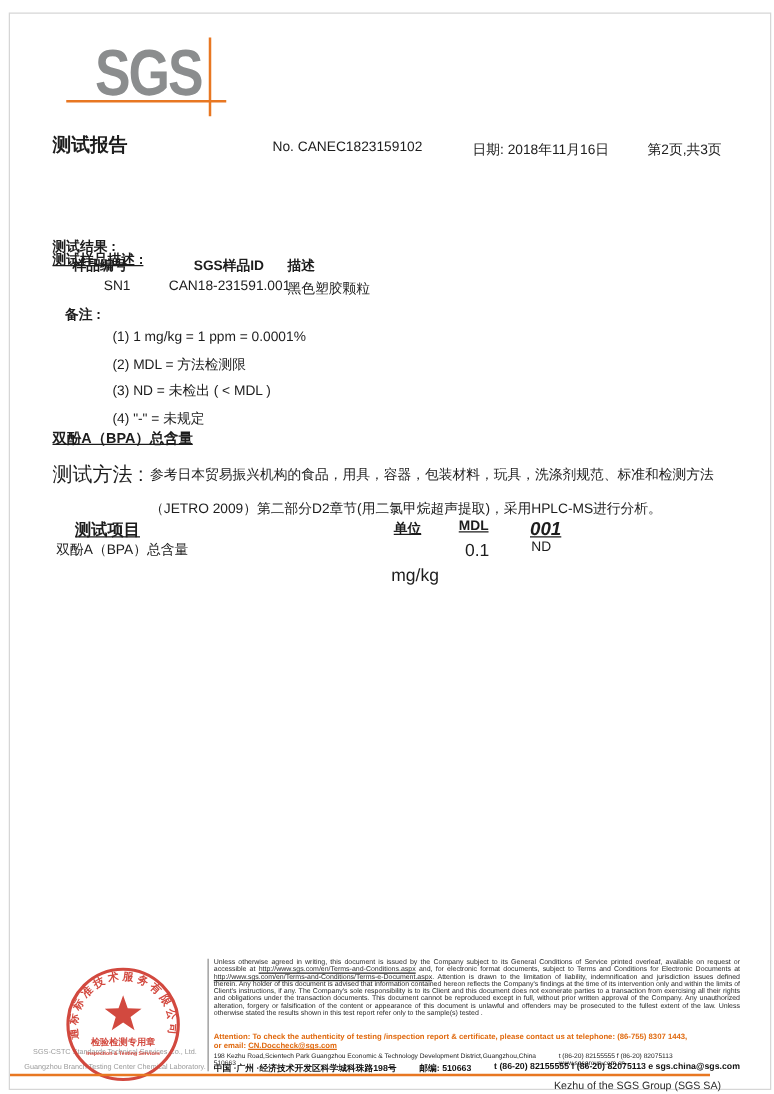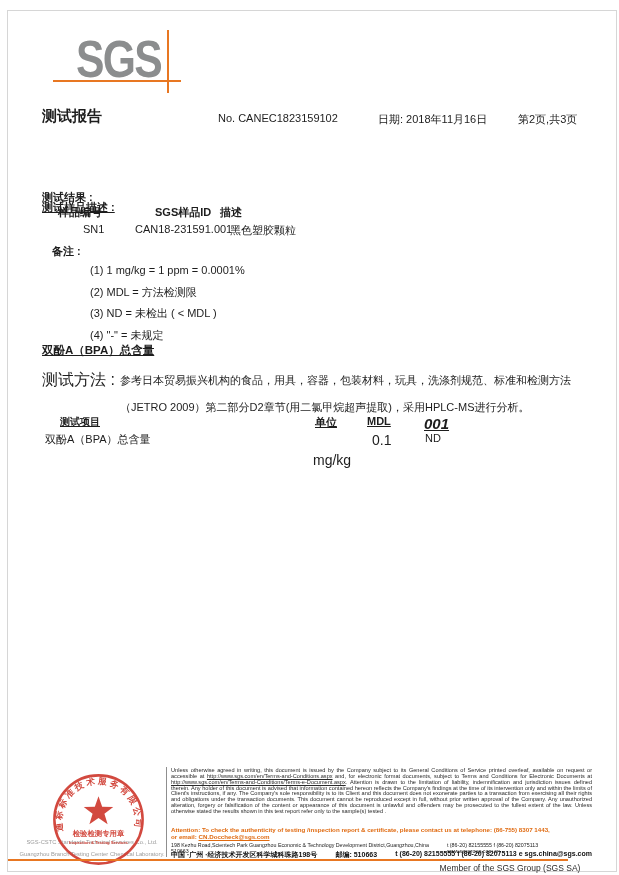--- a/index.html
+++ b/index.html
@@ -17,30 +17,30 @@
   .doc-title{left:42px;top:107px;font-size:15px;font-weight:bold;}
   .rep-no{left:218px;top:112px;font-size:11px;}
   .rep-date{left:378px;top:112px;font-size:11px;}
   .rep-page{left:518px;top:112px;font-size:11px;}
   
   .sec-label{font-size:11px;font-weight:bold;}
   .t-result{left:42px;top:146px;margin-top:44px;}
   .t-sample-desc{left:42px;top:180px;text-decoration:underline;margin-top:20px;}
   .s-h1{left:58px;top:205px;font-size:11px;font-weight:bold;}
   .s-h2{left:155px;top:205px;font-size:11px;font-weight:bold;}
-  .s-h3{left:220px;top:205px;font-size:11px;font-weight:bold;}
+  .s-h3{left:230px;top:205px;font-size:11px;font-weight:bold;}
   .s-c1{left:83px;top:223px;font-size:11px;}
   .s-c2{left:135px;top:223px;font-size:11px;}
   .s-c3{left:230px;top:223px;font-size:11px;}
   .notes-label{left:52px;top:244px;}
   .notes{left:90px;top:260px;font-size:11px;line-height:21.5px;}
   .bpa-title{left:42px;top:343px;font-size:11.5px;font-weight:bold;text-decoration:underline;}
   .method-label{left:42px;top:370px;font-size:16px;}
   .method-text{left:120px;top:367px;width:452px;font-size:11px;line-height:27px;}
-  .r-h1{left:60px;top:415px;font-size:10px;font-weight:bold;text-decoration:underline;}
+  .r-h1{left:60px;top:415px;font-size:13px;font-weight:bold;text-decoration:underline;}
   .r-h2{left:315px;top:415px;font-size:11px;font-weight:bold;text-decoration:underline;}
   .r-h3{left:367px;top:415px;font-size:11px;font-weight:bold;text-decoration:underline;}
   .r-h4{left:424px;top:415px;font-size:15px;font-weight:bold;font-style:italic;text-decoration:underline;}
   .r-c1{left:45px;top:432px;font-size:11px;}
   .r-c2{left:313px;top:452px;font-size:14px;}
   .r-c3{left:372px;top:432px;font-size:14px;}
   .r-c4{left:425px;top:432px;font-size:11px;}
   
   .stamp{left:50px;top:771px;width:97px;height:97px;opacity:.92;}
   .company-lines{left:7px;top:836px;width:170px;text-align:center;
@@ -140,14 +140,14 @@
     <span>198 Kezhu Road,Scientech Park Guangzhou Economic &amp; Technology Development District,Guangzhou,China 510663</span>
     <span>t (86-20) 82155555   f (86-20) 82075113   www.sgsgroup.com.cn</span>
   </div>
   <div class="abs addr2">
     <span>中国 ·广州 ·经济技术开发区科学城科珠路198号</span>
     <span>邮编: 510663</span>
     <span>t (86-20) 82155555   f (86-20) 82075113   e sgs.china@sgs.com</span>
   </div>
 
   <div class="abs foot-orange-line"></div>
-  <div class="abs member">Member of the SGS Group (SGS SA)</div>
+  <div class="abs member">Kezhu of the SGS Group (SGS SA)</div>
 </div>
 
 </body></html>

